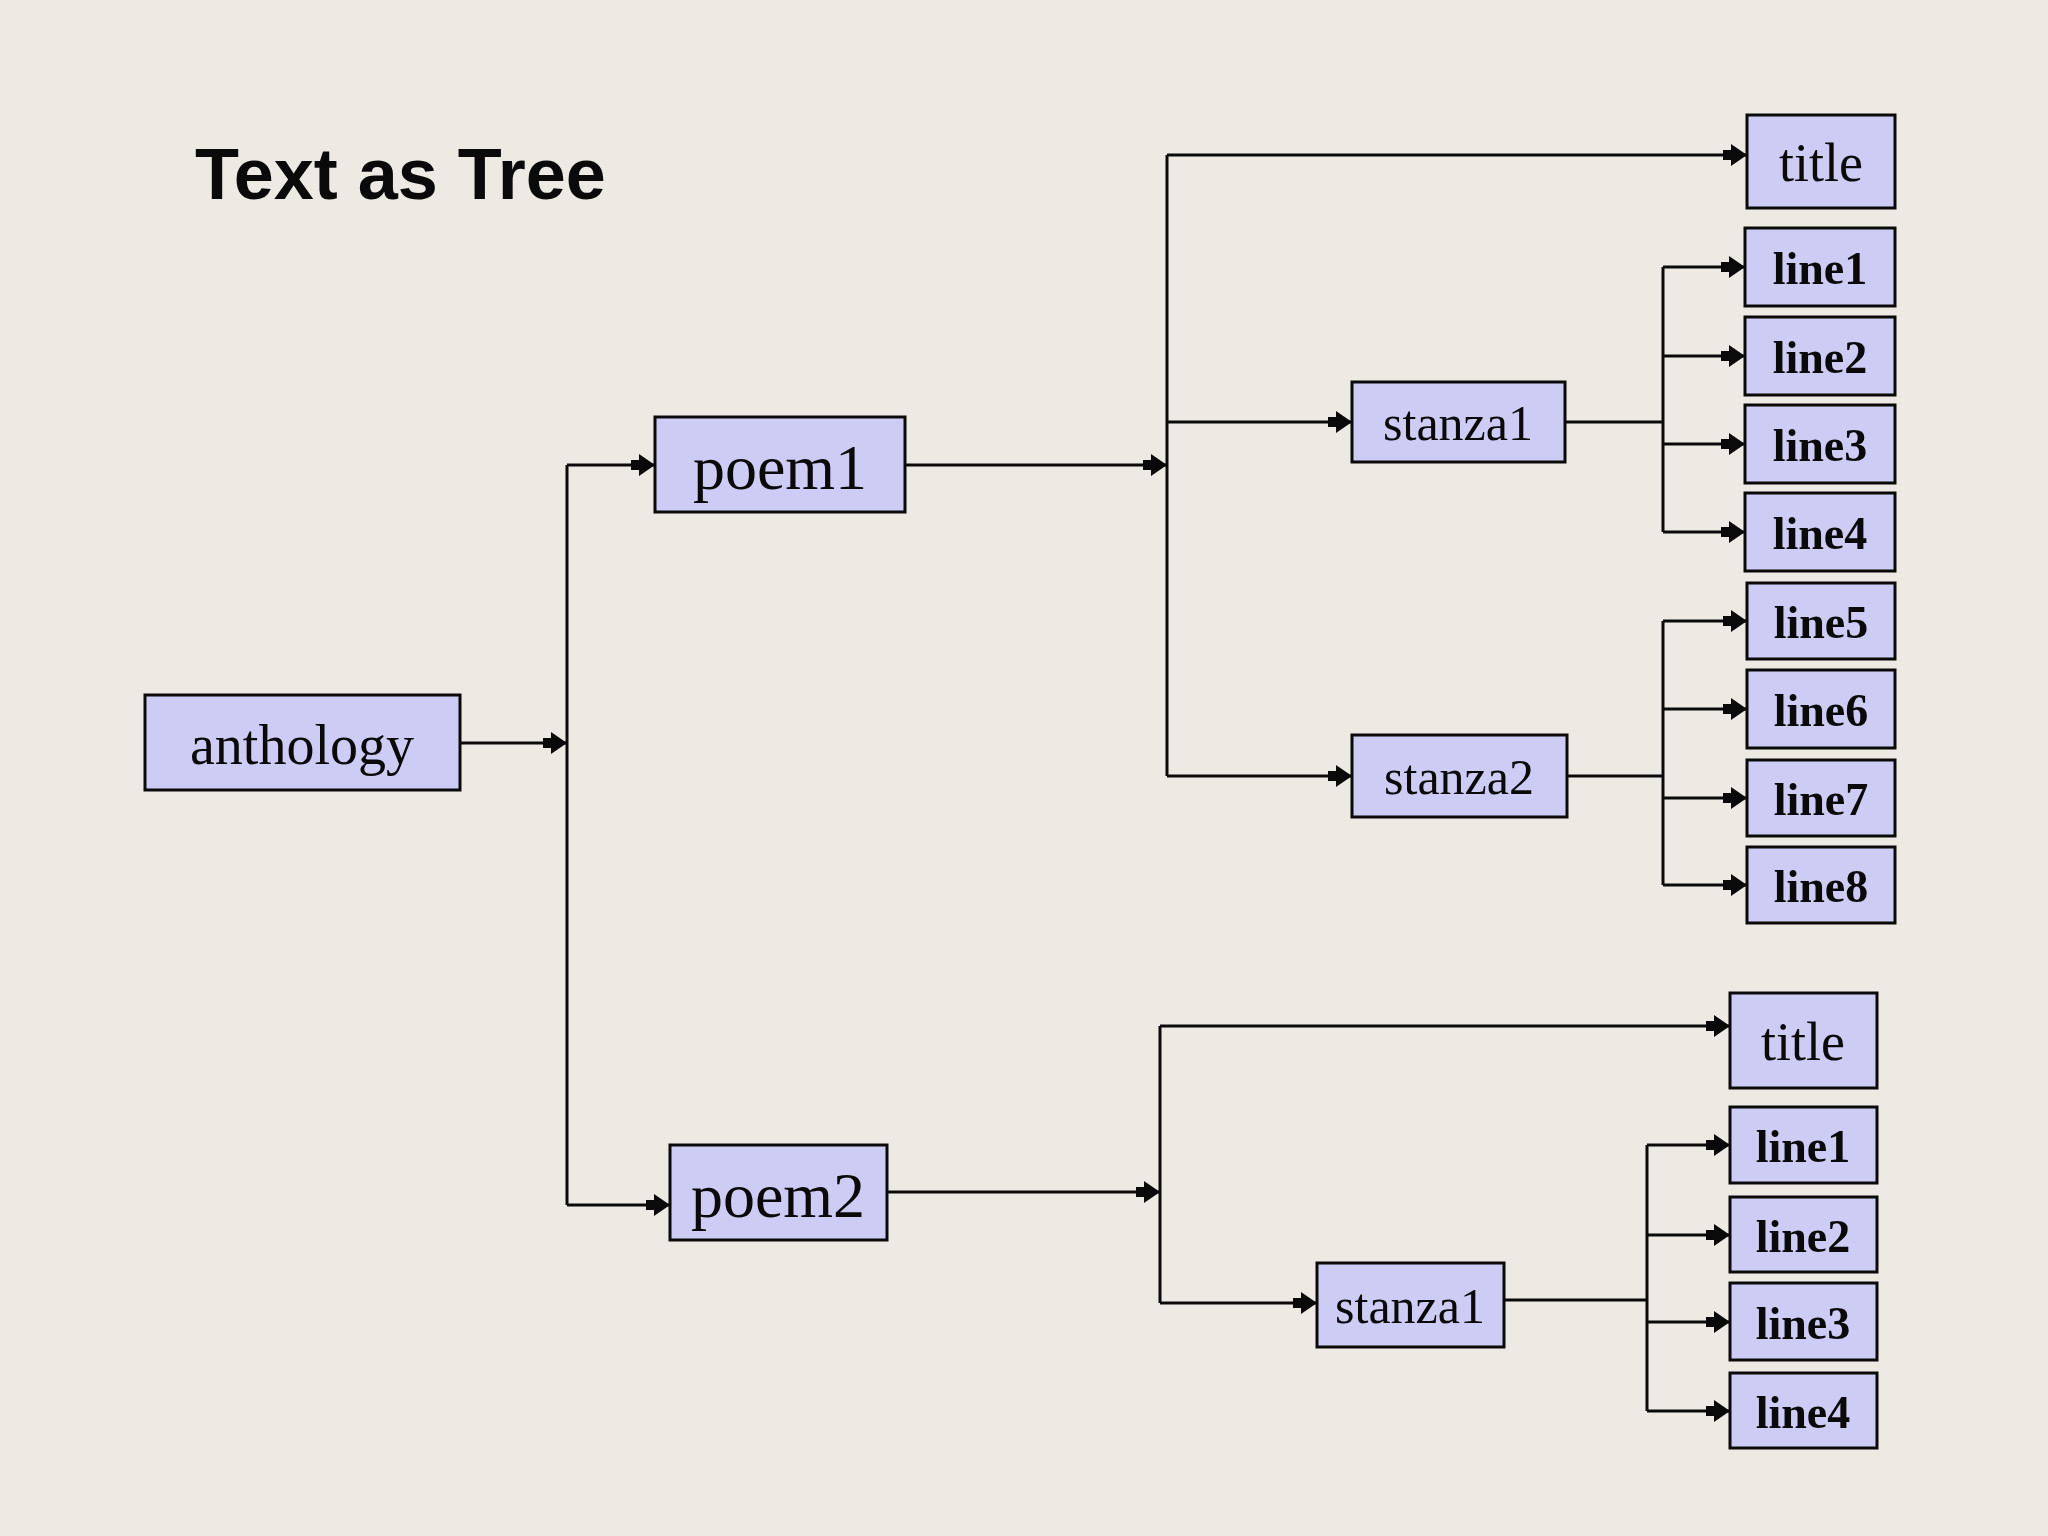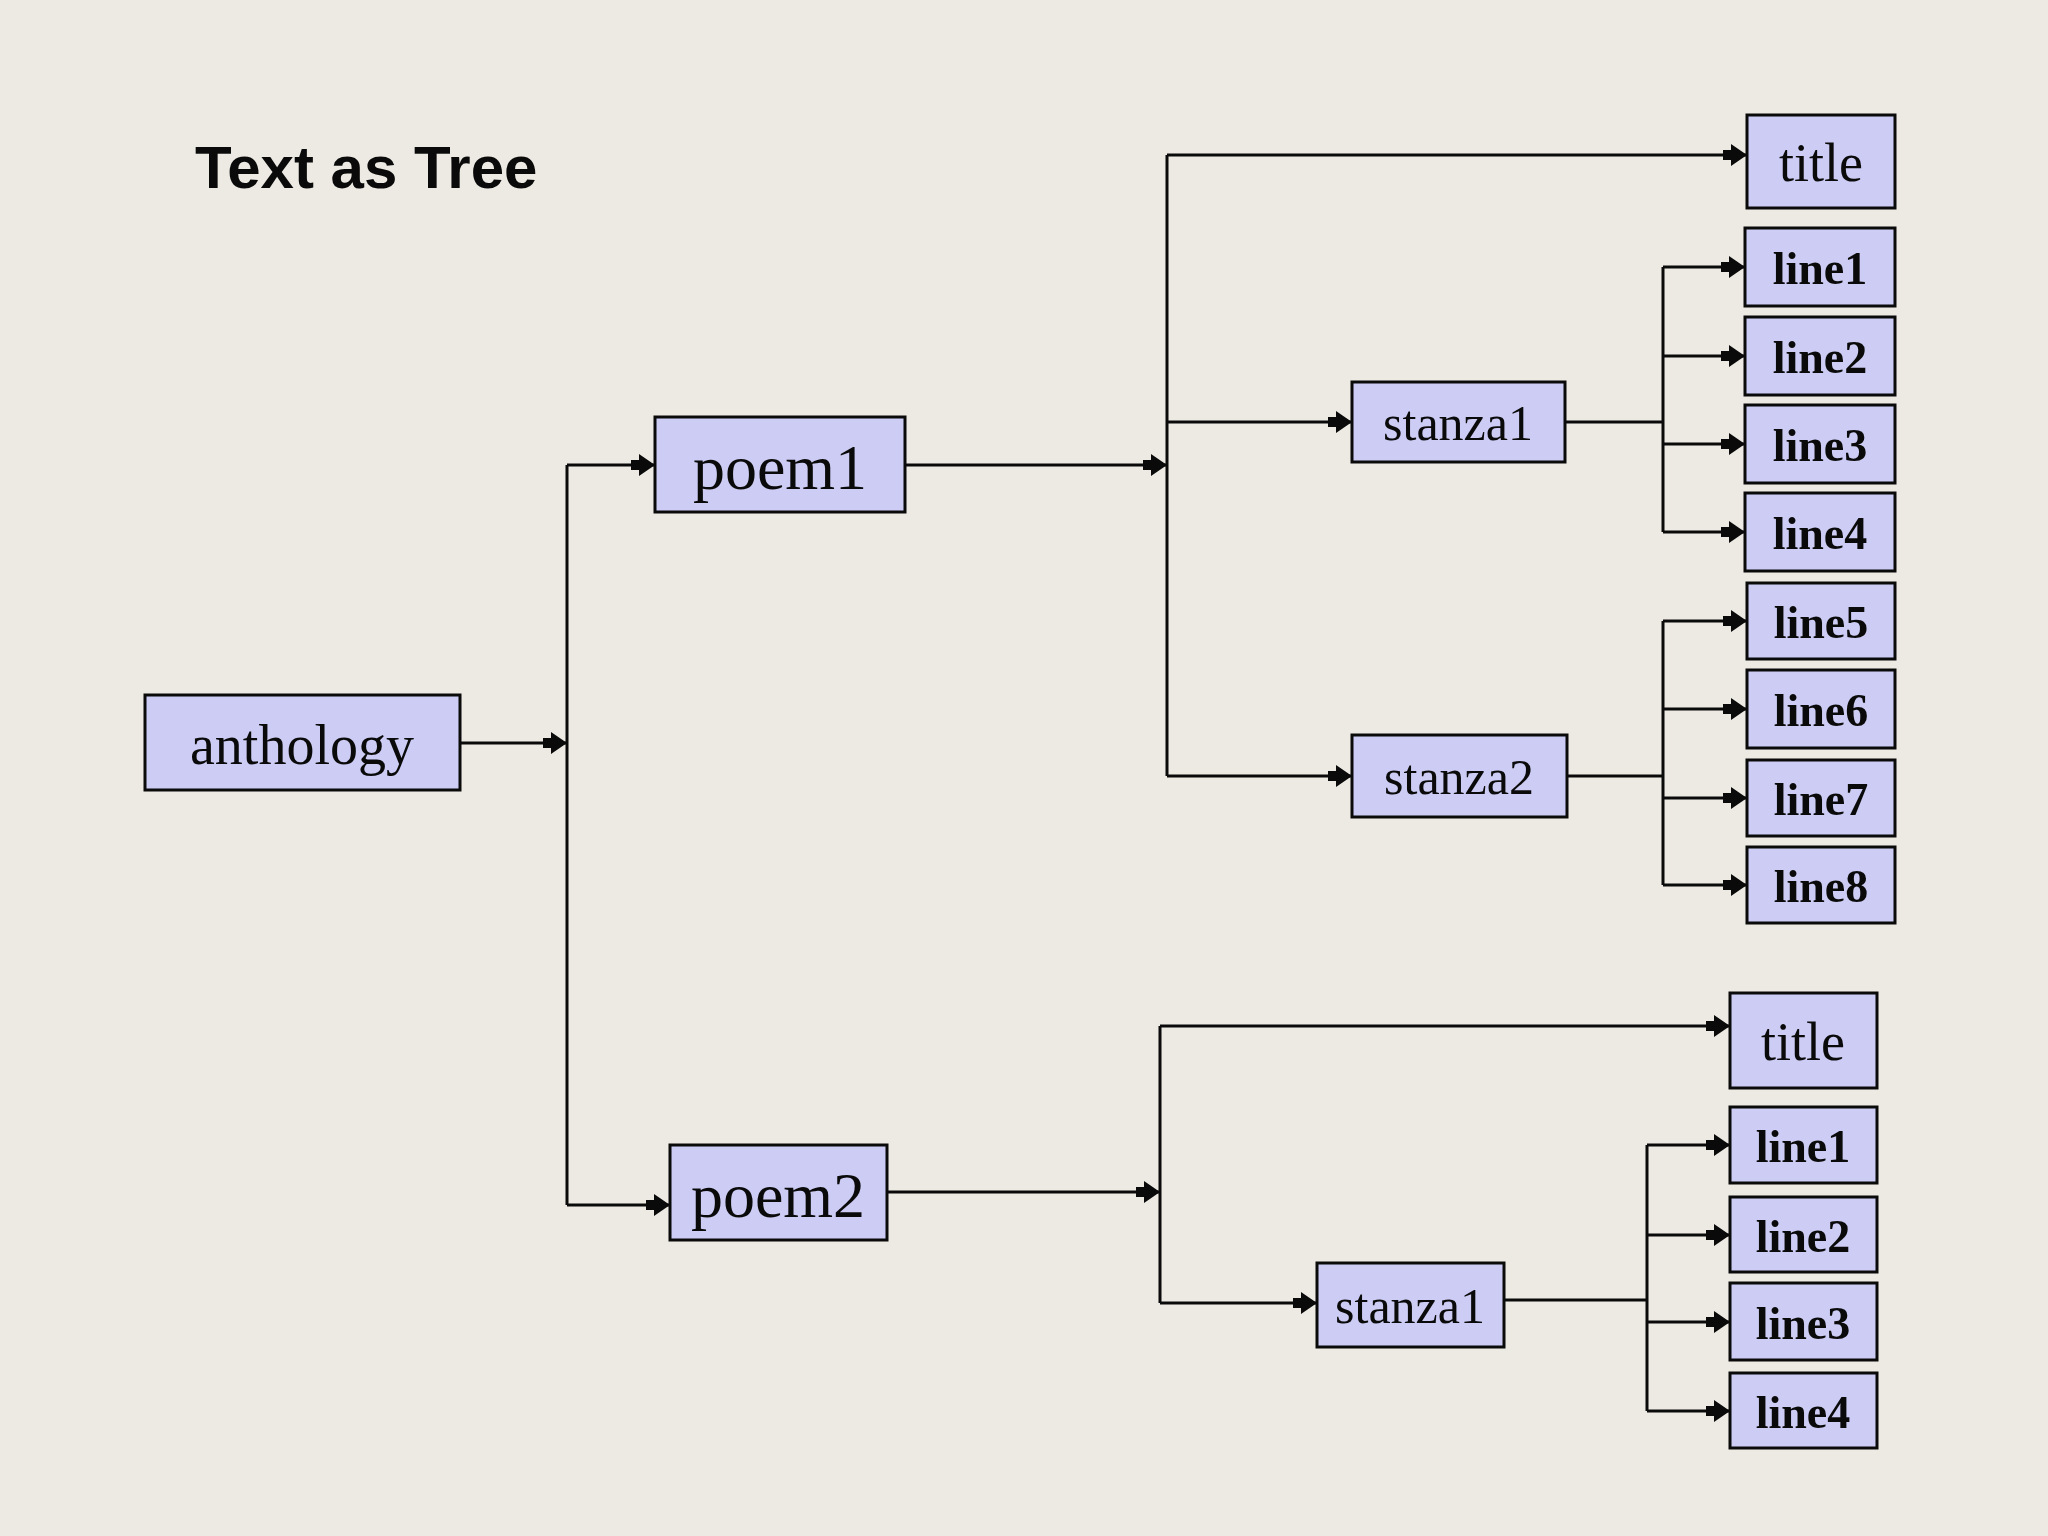--- a/index.html
+++ b/index.html
@@ -25,21 +25,21 @@
     width: 2048px;
     height: 1536px;
     background: var(--background);
   }
   .slide-title {
     position: absolute;
     left: 195px;
     top: 138px;
     font-family: "Liberation Sans", sans-serif;
     font-weight: bold;
-    font-size: 60px;
+    font-size: 72px;
     line-height: 1;
     color: var(--text-color);
     white-space: nowrap;
   }
   svg.diagram {
     position: absolute;
     left: 0;
     top: 0;
     width: 2048px;
     height: 1536px;

